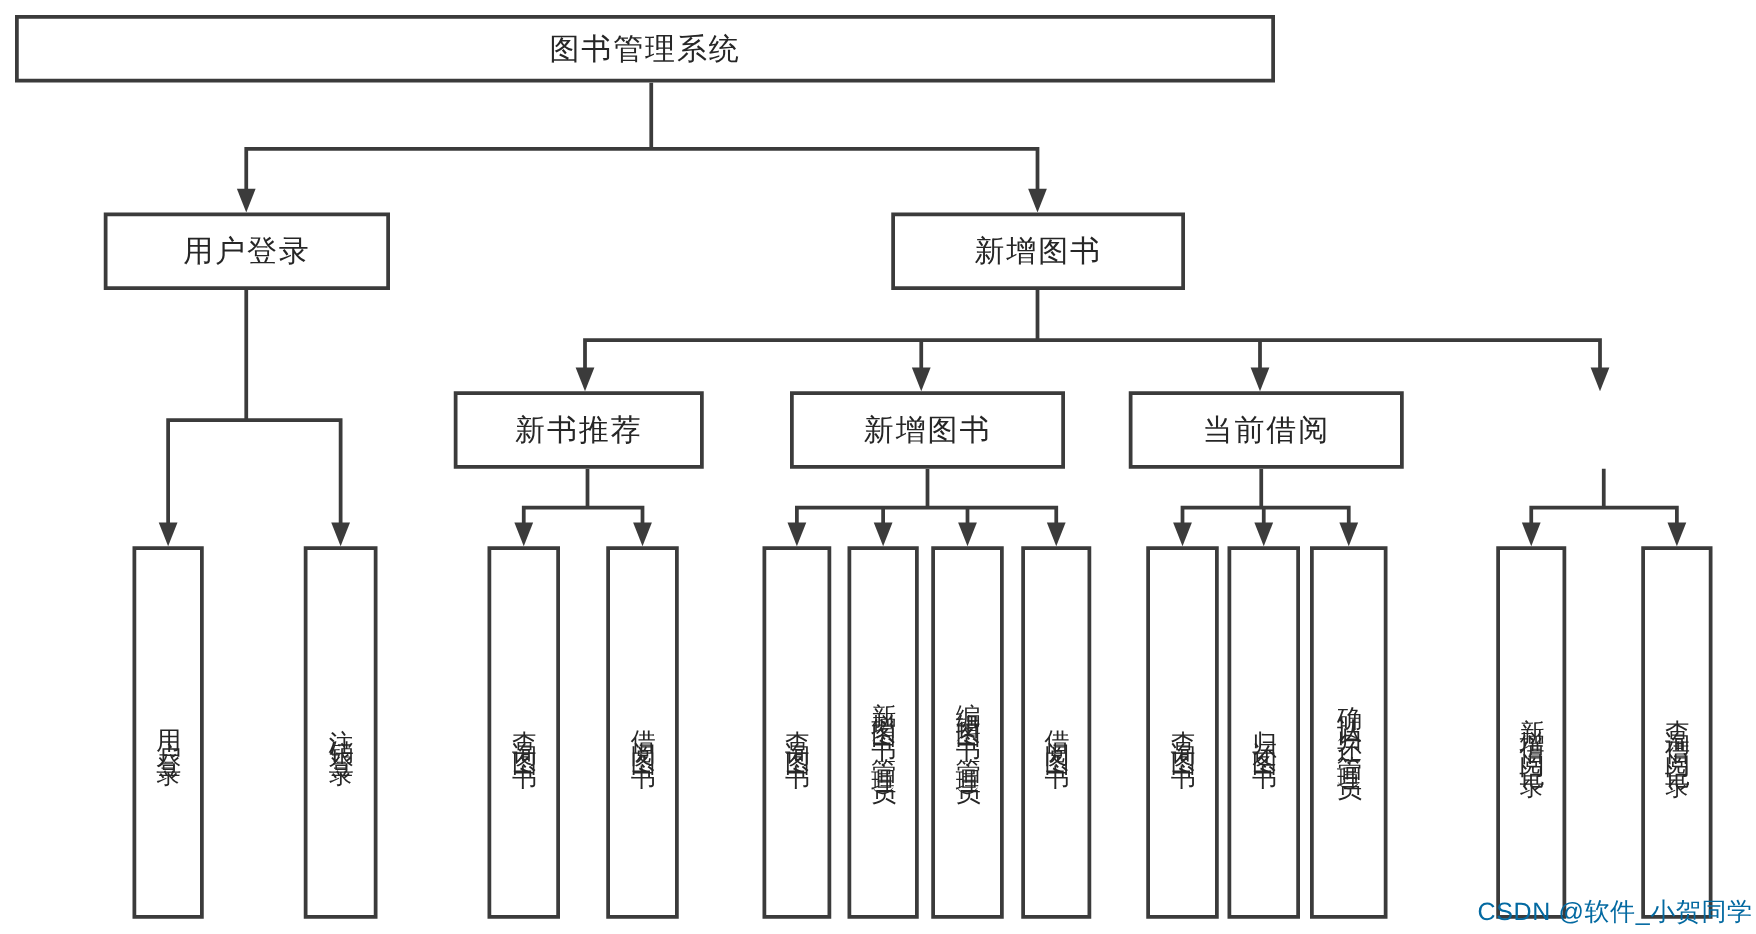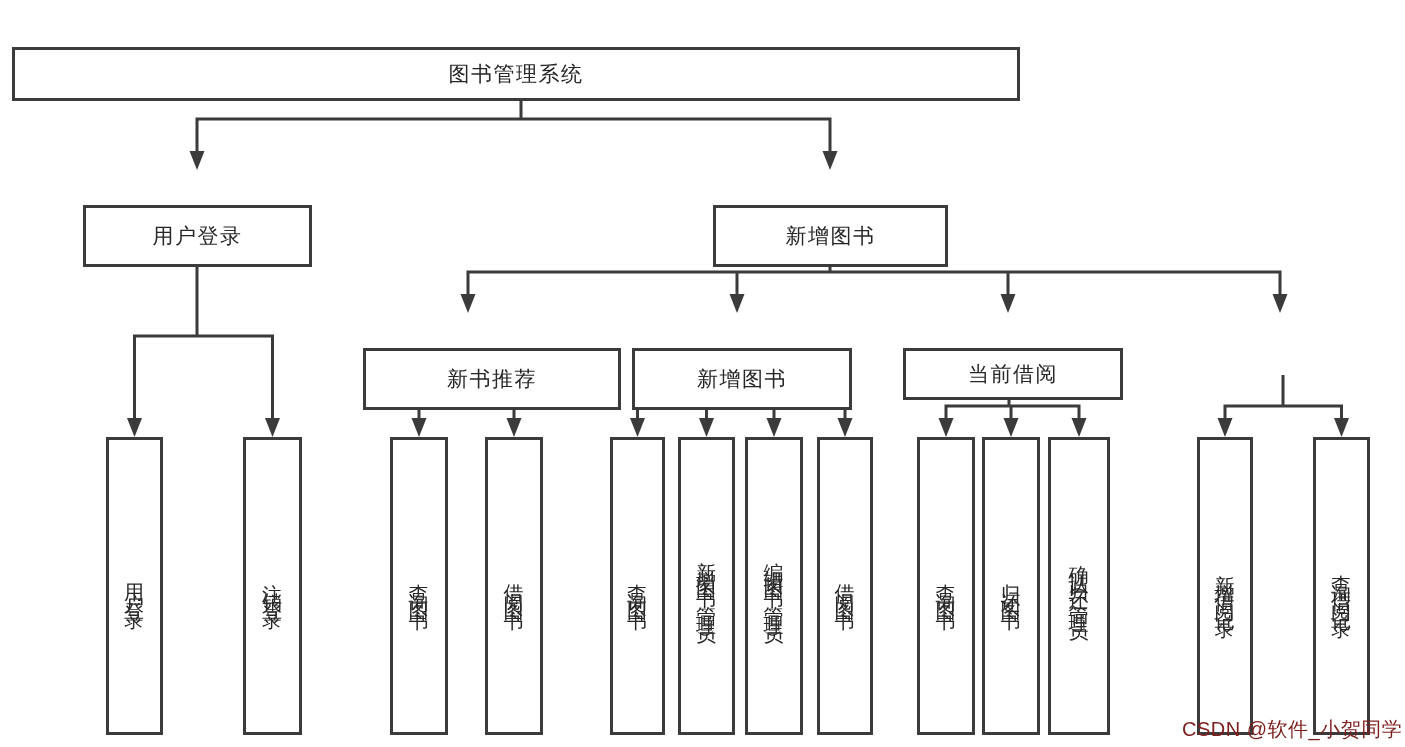--- a/index.html
+++ b/index.html
@@ -21,35 +21,35 @@
     position: absolute;
     box-sizing: border-box;
     border: 3px solid #3b3b3b;
     background: #ffffff;
     display: flex;
     align-items: center;
     justify-content: center;
     color: #262626;
     z-index: 2;
   }
-  .h-node { font-size: 21px; letter-spacing: 1.5px; margin-top: 35px; }
+  .h-node { font-size: 24px; letter-spacing: 1.5px; }
   .v-node .vtext {
     writing-mode: vertical-rl;
     text-orientation: mixed;
     font-size: 20px;
     letter-spacing: 9px;
     line-height: 1;
   }
   .watermark {
     position: absolute;
     left: 1182px;
     top: 716px;
     z-index: 3;
     font-size: 20px;
-    color: #7f1d1d;
+    color: #0369a1;
     letter-spacing: 0.5px;
     white-space: nowrap;
   }
 </style>
 </head>
 <body>
 
 <div class="stage">
 
   <svg class="connectors" viewBox="0 0 1405 747">
@@ -103,27 +103,27 @@
     <span>图书管理系统</span>
   </div>
 
   <div class="node h-node" style="left:83px; top:170px; width:229px; height:62px;">
     <span>用户登录</span>
   </div>
   <div class="node h-node" style="left:713px; top:170px; width:235px; height:62px;">
     <span>新增图书</span>
   </div>
 
-  <div class="node h-node" style="left:363px; top:313px; width:258px; height:62px;">
+  <div class="node h-node" style="left:363px; top:313px; width:200px; height:62px;">
     <span>新书推荐</span>
   </div>
   <div class="node h-node" style="left:632px; top:313px; width:220px; height:62px;">
     <span>新增图书</span>
   </div>
-  <div class="node h-node" style="left:903px; top:313px; width:220px; height:52px;">
+  <div class="node h-node" style="left:903px; top:313px; width:220px; height:62px;">
     <span>当前借阅</span>
   </div>
 
   <div class="node v-node" style="left:106px; top:437px; width:57px; height:298px;">
     <span class="vtext">用户登录</span>
   </div>
   <div class="node v-node" style="left:243px; top:437px; width:59px; height:298px;">
     <span class="vtext">注销登录</span>
   </div>
 

